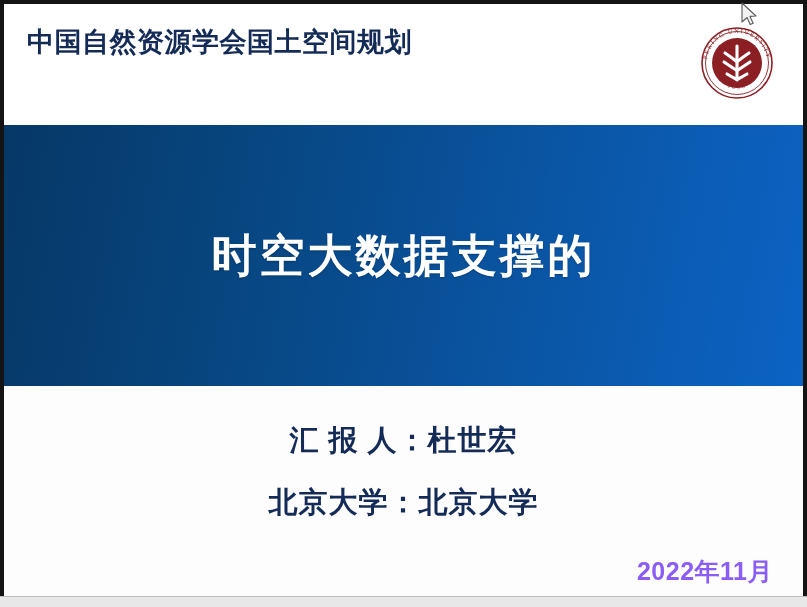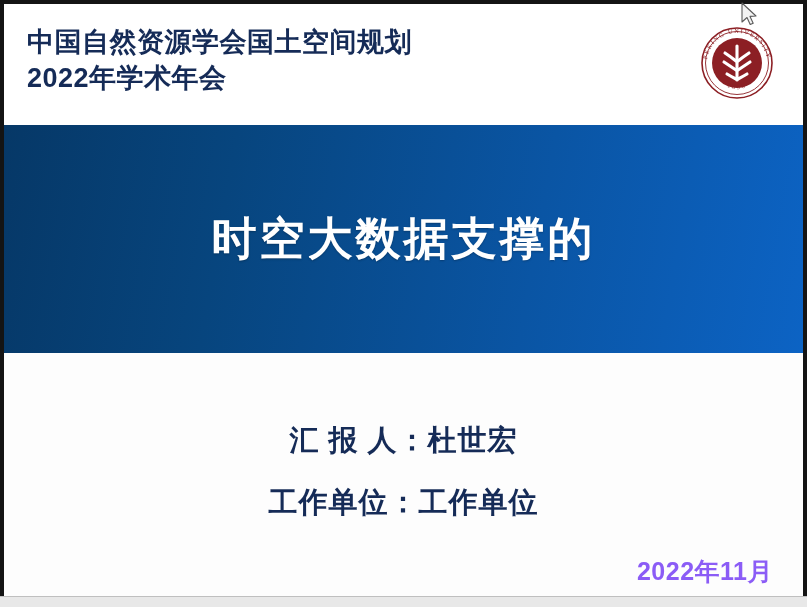--- a/index.html
+++ b/index.html
@@ -99,21 +99,21 @@
     height: 28px;
     pointer-events: none;
   }
 
   
   .title-band {
     position: absolute;
     left: 0;
     top: 121px;
     width: 799px;
-    height: 228px;
+    height: 261px;
     background: linear-gradient(100deg, #063867 0%, #07457e 28%, #0a55a4 66%, #0c63c4 100%);
     display: flex;
     align-items: center;
     justify-content: center;
   }
   .title-line {
     font-size: 45px;
     font-weight: bold;
     color: #ffffff;
     letter-spacing: 3px;
@@ -159,21 +159,20 @@
   <div class="top-chrome"></div>
   <div class="left-rail"></div>
   <div class="right-rail"></div>
 
   <div class="slide">
 
     <div class="header">
 
       <div class="header-text">
         <div class="header-line">中国自然资源学会国土空间规划</div>
-        <div class="header-line">2022年学术年会</div>
       </div>
 
       <div class="logo">
         <svg width="86" height="90" viewBox="0 0 86 90" xmlns="http://www.w3.org/2000/svg">
           <defs>
             <path id="arcTop" d="M 13,47 A 30,30 0 0 1 73,47" fill="none"></path>
             <path id="arcBot" d="M 20,50 A 23,23 0 0 0 66,50" fill="none"></path>
           </defs>
 
           <circle cx="43" cy="47" r="35" fill="#ffffff" stroke="#8c1f24" stroke-width="1.6"></circle>
@@ -201,21 +200,21 @@
         </svg>
       </div>
     </div>
 
     <div class="title-band">
       <div class="title-line">时空大数据支撑的</div>
     </div>
 
     <div class="presenter-block">
       <div class="presenter-line">汇 报 人：杜世宏</div>
-      <div class="presenter-line">工作单位：工作单位</div>
+      <div class="presenter-line">北京大学：北京大学</div>
     </div>
 
     <div class="date">2022年11月</div>
 
   </div>
 
   <div class="bottom-chrome"></div>
 
   <div class="cursor">
     <svg width="20" height="28" viewBox="0 0 20 28" xmlns="http://www.w3.org/2000/svg">

